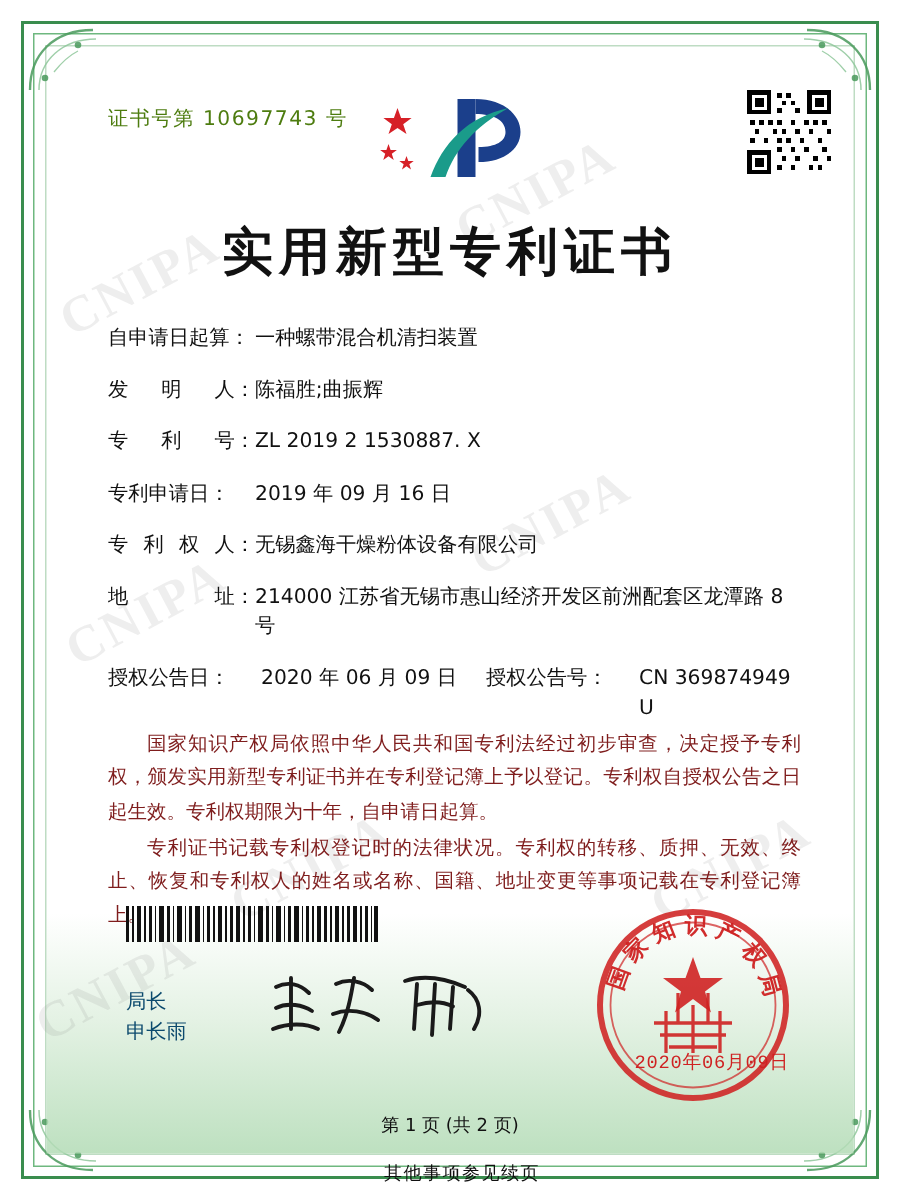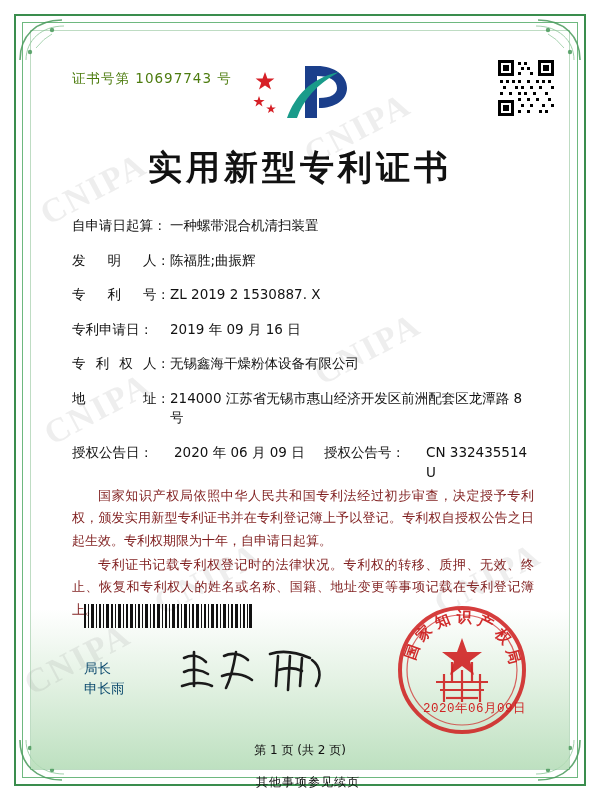--- a/index.html
+++ b/index.html
@@ -426,21 +426,21 @@
         <span>地</span>
         <span>址：</span>
       </div>
       <div class="value">214000 江苏省无锡市惠山经济开发区前洲配套区龙潭路 8 号</div>
     </div>
 
     <div class="row-inline">
       <div class="label3">授权公告日：</div>
       <div class="val2">2020 年 06 月 09 日</div>
       <div class="label3">授权公告号：</div>
-      <div class="val3">CN 332435514 U</div>
+      <div class="val3">CN 369874949 U</div>
     </div>
 
   </div>
 
   <div class="paras">
     <p>国家知识产权局依照中华人民共和国专利法经过初步审查，决定授予专利权，颁发实用新型专利证书并在专利登记簿上予以登记。专利权自授权公告之日起生效。专利权期限为十年，自申请日起算。</p>
     <p>专利证书记载专利权登记时的法律状况。专利权的转移、质押、无效、终止、恢复和专利权人的姓名或名称、国籍、地址变更等事项记载在专利登记簿上。</p>
   </div>
 
   <div class="barcode">

